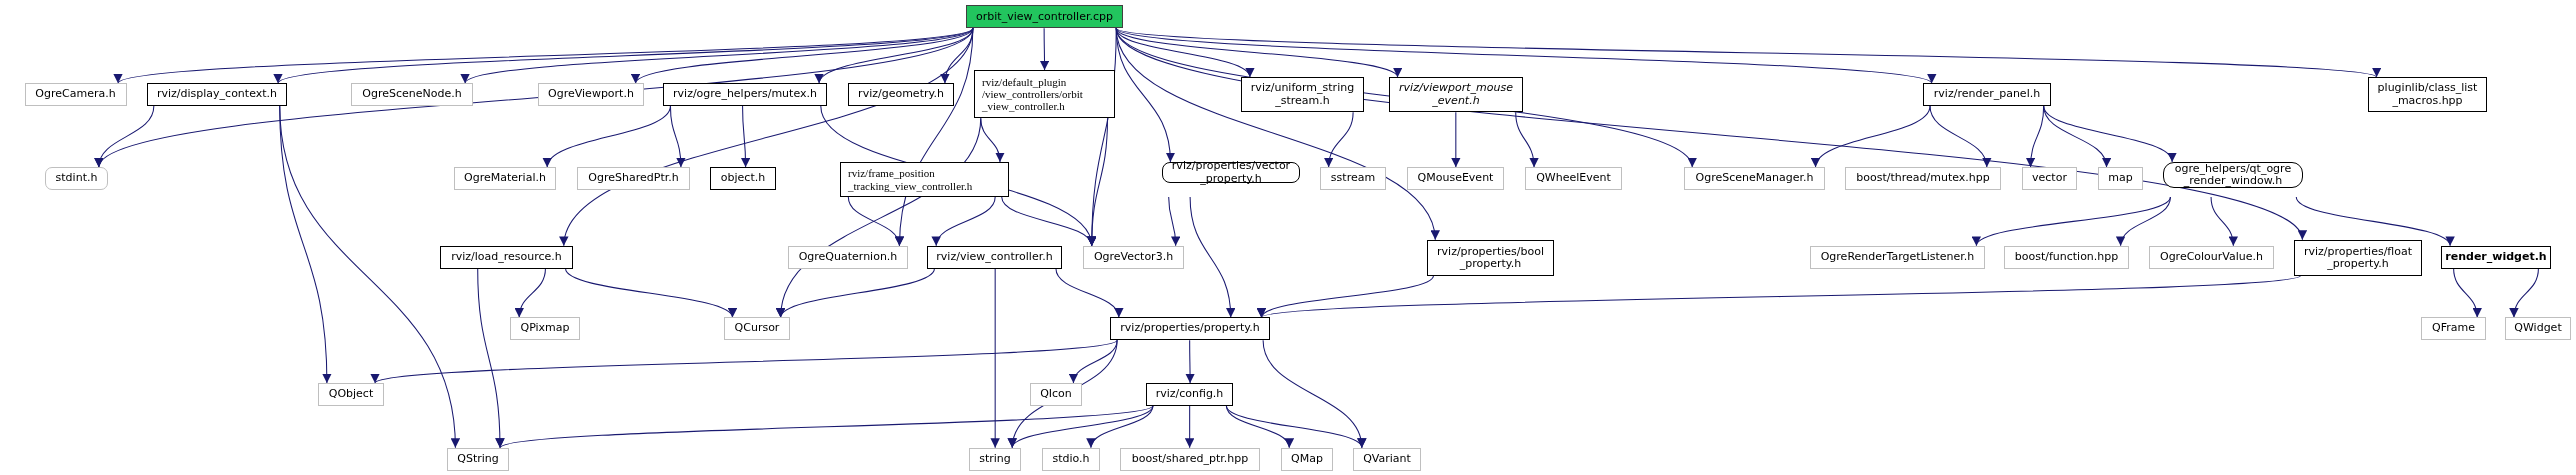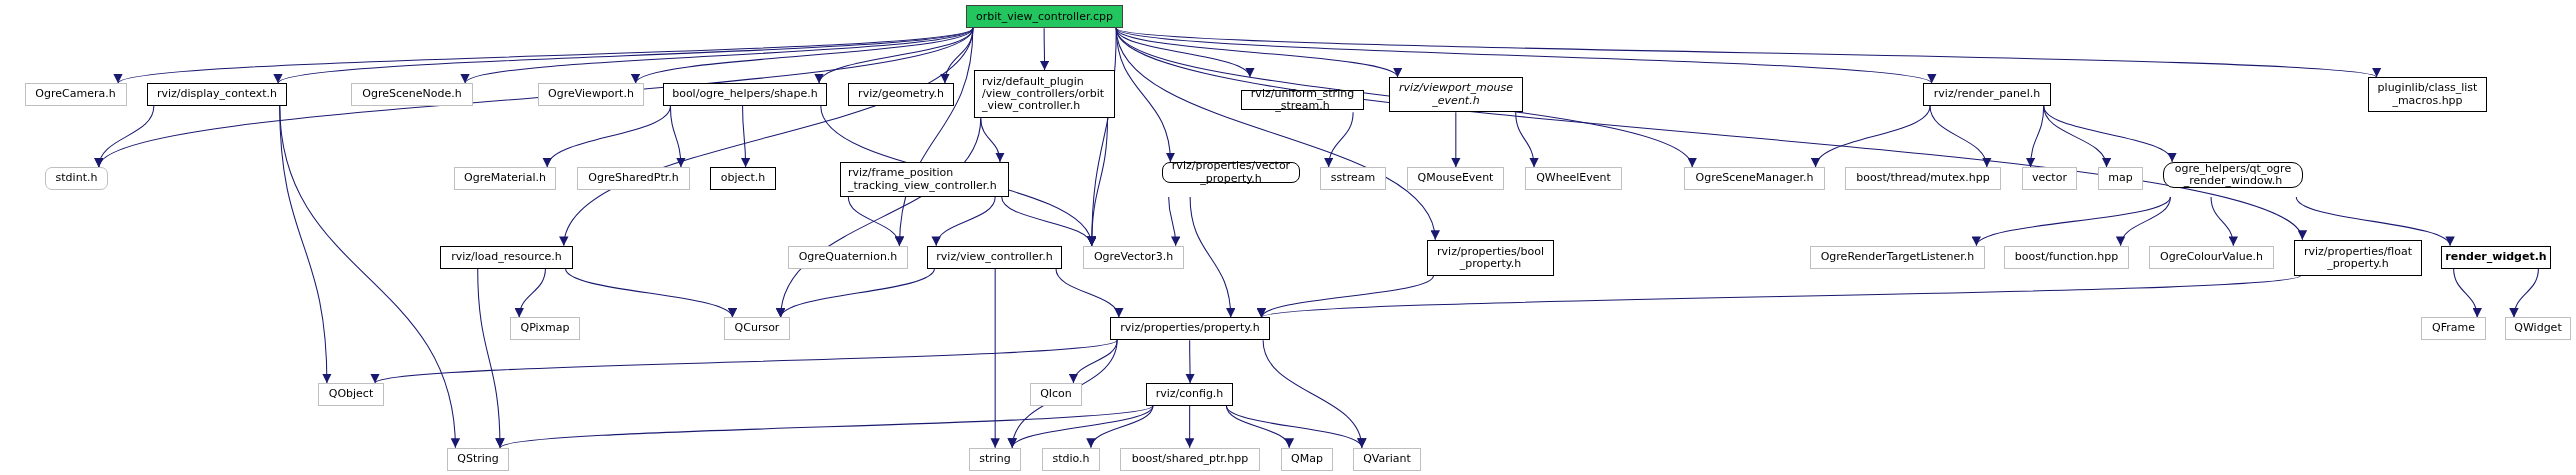--- a/index.html
+++ b/index.html
@@ -8,32 +8,32 @@
   #canvas { position:absolute; left:0; top:0; width:2576px; height:476px; }
   #edges { position:absolute; left:0; top:0; width:2576px; height:476px; pointer-events:none; }
   .node { position:absolute; box-sizing:border-box; background:#ffffff;
           font-size:11px; line-height:12.2px; color:#000;
           display:flex; align-items:center; justify-content:center; text-align:center;
           white-space:pre; }
   .node.doc { border:1.4px solid #000000; cursor:pointer; }
   .node.ext { border:1.4px solid #bfbfbf; }
   .node.root { border:1.4px solid #404040; background:#22c55e; }
   .node.multi { padding:0 3.5px; }
-  .node.left { text-align:left; justify-content:flex-start; padding-left:7px; }
+  .node.left { text-align:left; justify-content:flex-start; padding-left:7px;font-family:Liberation Serif, serif; }
 
   
   #n-root   { left:966px; top:5.2px;   width:157px; height:23px; }
   #n-ogrecamera { left:24.5px;  top:83px; width:102px; height:23px; }
   #n-display_context { left:147px; top:83px; width:140px; height:23px; }
   #n-ogrescenenode { left:351px; top:83px; width:122px; height:23px; }
   #n-ogreviewport { left:538px; top:83px; width:106px; height:23px; }
   #n-shape { left:663px; top:83px; width:164px; height:23px; }
   #n-geometry { left:848px; top:83px; width:106px; height:23px; }
   #n-orbit_h { left:974px; top:70px; width:141px; height:48px; }
-  #n-uniform { left:1241px; top:77px; width:123px; height:20px;margin-top:13px; }
+  #n-uniform { left:1241px; top:77px; width:123px; height:35px; }
   #n-vme { left:1389px; top:77px; width:134px; height:35px;font-style:italic; }
   #n-render_panel { left:1923px; top:83px; width:128px; height:23px; }
   #n-pluginlib { left:2368px; top:77px; width:119px; height:35px; }
 
   #n-stdint { left:45px; top:167px; width:63px; height:23px;border-radius:7px; }
   #n-ogrematerial { left:454px; top:167px; width:102px; height:23px; }
   #n-ogresharedptr { left:577px; top:167px; width:113px; height:23px; }
   #n-object { left:710px; top:167px; width:66px; height:23px; }
   #n-fptvc { left:840px; top:162px; width:169px; height:35px; }
   #n-vector_property { left:1162px; top:162px; width:138px; height:21px;border-radius:8px; }
@@ -152,21 +152,21 @@
       <path d="M1403,464 C1403,488 1475,488 1475,512" fill="none" stroke="#191970" stroke-width="1.2" marker-end="url(#arrow)"></path>
       <path d="M1403,464 C1403,488 1558,488 1558,512" fill="none" stroke="#191970" stroke-width="1.2" marker-end="url(#arrow)"></path>
     </svg>
 
   <div class="node root" id="n-root">orbit_view_controller.cpp</div>
 
   <div class="node ext" id="n-ogrecamera">OgreCamera.h</div>
   <div class="node doc" id="n-display_context">rviz/display_context.h</div>
   <div class="node ext" id="n-ogrescenenode">OgreSceneNode.h</div>
   <div class="node ext" id="n-ogreviewport">OgreViewport.h</div>
-  <div class="node doc" id="n-shape">bool/ogre_helpers/shape.h</div>
+  <div class="node doc" id="n-shape">rviz/ogre_helpers/mutex.h</div>
   <div class="node doc" id="n-geometry">rviz/geometry.h</div>
   <div class="node doc multi left" id="n-orbit_h">rviz/default_plugin
 /view_controllers/orbit
 _view_controller.h</div>
   <div class="node doc multi" id="n-uniform">rviz/uniform_string
 _stream.h</div>
   <div class="node doc multi" id="n-vme">rviz/viewport_mouse
 _event.h</div>
   <div class="node doc" id="n-render_panel">rviz/render_panel.h</div>
   <div class="node doc multi" id="n-pluginlib">pluginlib/class_list

